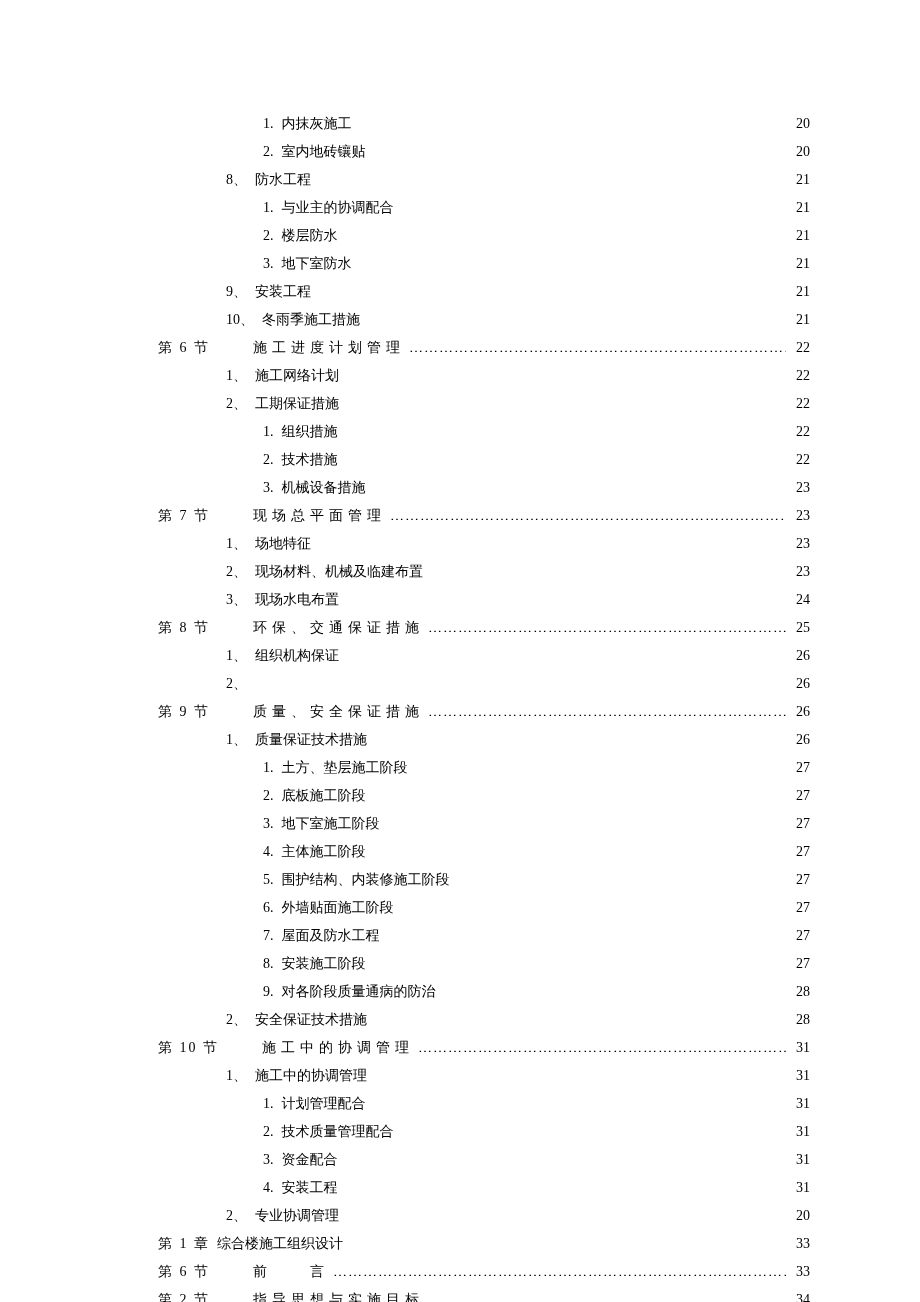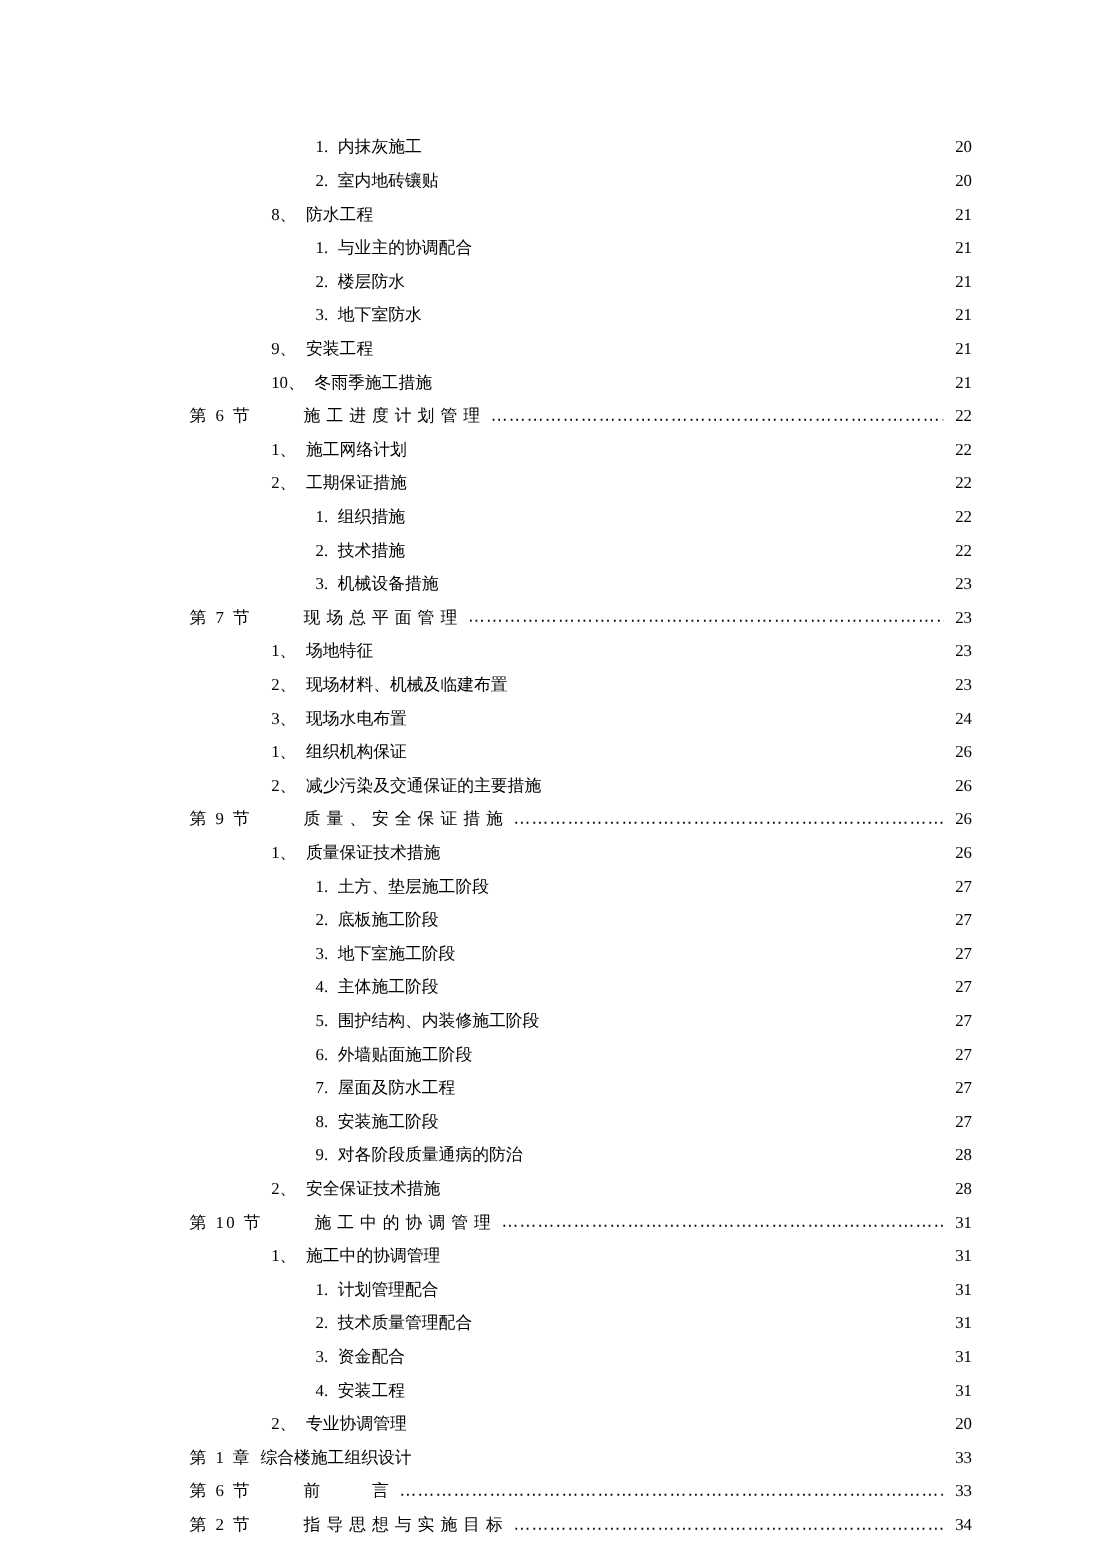--- a/index.html
+++ b/index.html
@@ -210,31 +210,39 @@
         <span class="page-num">23</span>
       </div>
       <div class="toc-line indent-2">
         <span class="label-num">3、</span>
         <span class="title">现场水电布置</span>
         <span class="dots">
           <span class="dots-inner dots-dense"></span>
         </span>
         <span class="page-num">24</span>
       </div>
+      <div class="toc-line indent-1">
+        <span class="label">第 8 节</span>
+        <span style="white-space: pre;">  </span>
+        <span class="title spaced">环保、交通保证措施</span>
+        <span class="dots">
+          <span class="dots-inner dots-sparse"></span>
+        </span>
+        <span class="page-num">25</span>
+      </div>
       <div class="toc-line indent-2">
         <span class="label-num">1、</span>
         <span class="title">组织机构保证</span>
         <span class="dots">
           <span class="dots-inner dots-dense"></span>
         </span>
         <span class="page-num">26</span>
       </div>
       <div class="toc-line indent-2">
         <span class="label-num">2、</span>
-        <span class="title">减少污染及交通保证的主要措施</span>
         <span class="dots">
           <span class="dots-inner dots-dense"></span>
         </span>
         <span class="page-num">26</span>
       </div>
       <div class="toc-line indent-1">
         <span class="label">第 9 节</span>
         <span style="white-space: pre;">  </span>
         <span class="title spaced">质量、安全保证措施</span>
         <span class="dots">

